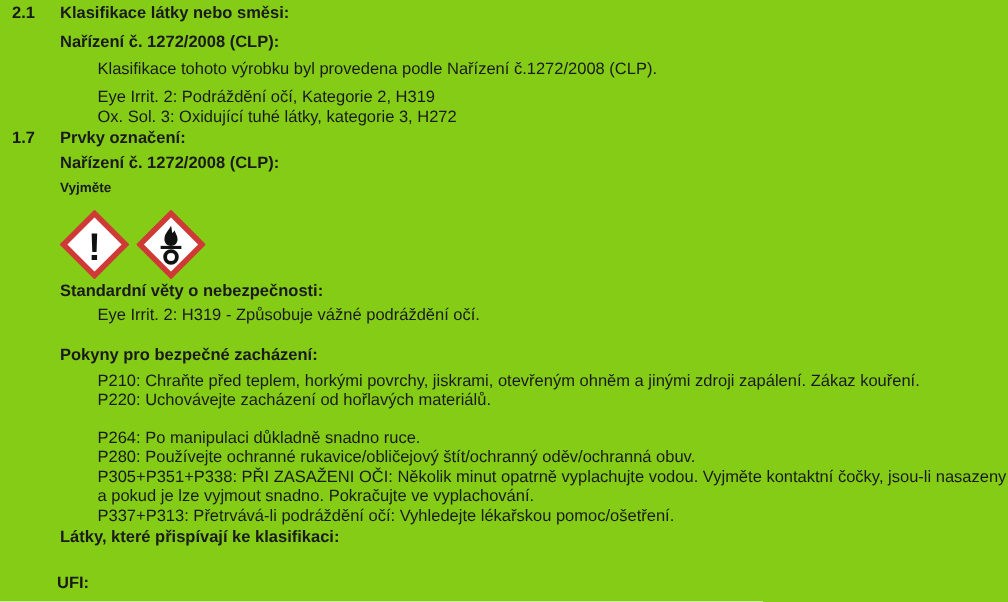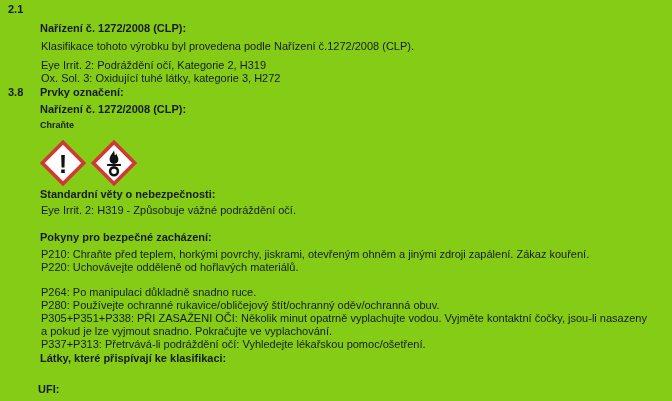--- a/index.html
+++ b/index.html
@@ -20,68 +20,69 @@
     font-size: 11px;
     line-height: 13px;
     white-space: nowrap;
     color: #1a1a1a;
   }
   .b { font-weight: bold; }
   .small { font-size: 9px; }
   .wrap { white-space: normal; width: 628px; }
   .secnum { position: absolute; left: 8px; }
   .indent-head { left: 40px; }
-  .indent-body { left: 28px; padding-left: 13px; }
+  .indent-body { left: 52px; padding-left: 13px; }
   .pictos {
     position: absolute;
     top: 140px; left: 40px;
     display: flex; gap: 5px;
   }
   .picto { width: 46px; height: 46px; display: block; }
 </style>
 </head>
 <body>
 
 <div class="page">
 
   <span class="line b secnum" style="top:3px">2.1</span>
+  <span class="line b indent-head" style="top:3px">Klasifikace látky nebo směsi:</span>
 
   <span class="line b indent-head" style="top:22px">Nařízení č. 1272/2008 (CLP):</span>
 
   <span class="line indent-body" style="top:40px">Klasifikace tohoto výrobku byl provedena podle Nařízení č.1272/2008 (CLP).</span>
 
   <span class="line indent-body" style="top:59px">Eye Irrit. 2: Podráždění očí, Kategorie 2, H319</span>
   <span class="line indent-body" style="top:72px">Ox. Sol. 3: Oxidující tuhé látky, kategorie 3, H272</span>
 
-  <span class="line b secnum" style="top:86px">3.8</span>
+  <span class="line b secnum" style="top:86px">1.7</span>
   <span class="line b indent-head" style="top:86px">Prvky označení:</span>
 
   <span class="line b indent-head" style="top:103px">Nařízení č. 1272/2008 (CLP):</span>
 
-  <span class="line b small indent-head" style="top:119px">Chraňte</span>
+  <span class="line b small indent-head" style="top:119px">Vyjměte</span>
 
   <div class="pictos">
     <svg class="picto" viewBox="0 0 100 100">
       <path d="M50 5 L95 50 L50 95 L5 50 Z" fill="#ffffff" stroke="#d03a36" stroke-width="8" stroke-linejoin="miter"></path>
       <text x="50" y="72" text-anchor="middle" font-size="56" font-weight="bold" fill="#111111">!</text>
     </svg>
     <svg class="picto" viewBox="0 0 100 100">
       <path d="M50 5 L95 50 L50 95 L5 50 Z" fill="#ffffff" stroke="#d03a36" stroke-width="8" stroke-linejoin="miter"></path>
       <path d="M50 23 C47.5 29.5 40.5 33.5 40.5 42.5 C40.5 48.8 45 52 50 52 C55 52 59.5 48.8 59.5 42.5 C59.5 37.5 56.5 34.5 55 29.5 C53.5 33.5 51.3 34.5 51.3 30.5 C51.3 27.8 50.7 25.3 50 23 Z" fill="#111111"></path>
       <rect x="35" y="52" width="30" height="4.5" fill="#111111"></rect>
       <circle cx="50" cy="68" r="8.5" fill="none" stroke="#111111" stroke-width="5.5"></circle>
     </svg>
   </div>
 
   <span class="line b indent-head" style="top:188px">Standardní věty o nebezpečnosti:</span>
   <span class="line indent-body" style="top:204px">Eye Irrit. 2: H319 - Způsobuje vážné podráždění očí.</span>
 
   <span class="line b indent-head" style="top:231px">Pokyny pro bezpečné zacházení:</span>
   <span class="line indent-body" style="top:248px">P210: Chraňte před teplem, horkými povrchy, jiskrami, otevřeným ohněm a jinými zdroji zapálení. Zákaz kouření.</span>
-  <span class="line indent-body" style="top:261px">P220: Uchovávejte odděleně od hořlavých materiálů.</span>
+  <span class="line indent-body" style="top:261px">P220: Uchovávejte zacházení od hořlavých materiálů.</span>
 
   <span class="line indent-body" style="top:286px">P264: Po manipulaci důkladně snadno ruce.</span>
   <span class="line indent-body" style="top:299px">P280: Používejte ochranné rukavice/obličejový štít/ochranný oděv/ochranná obuv.</span>
   <span class="line wrap indent-body" style="top:312px">P305+P351+P338: PŘI ZASAŽENI OČI: Několik minut opatrně vyplachujte vodou. Vyjměte kontaktní čočky, jsou-li nasazeny a pokud je lze vyjmout snadno. Pokračujte ve vyplachování.</span>
   <span class="line indent-body" style="top:338px">P337+P313: Přetrvává-li podráždění očí: Vyhledejte lékařskou pomoc/ošetření.</span>
 
   <span class="line b indent-head" style="top:352px">Látky, které přispívají ke klasifikaci:</span>
 
   <span class="line b" style="top:383px; left:38px">UFI:</span>
 

